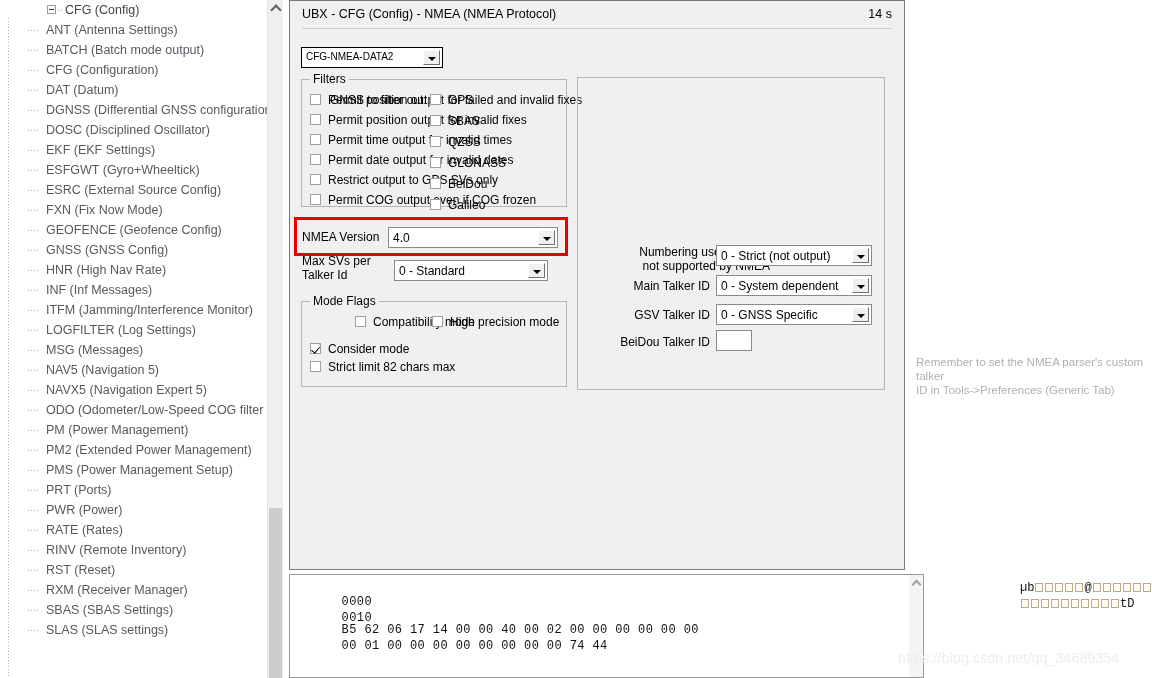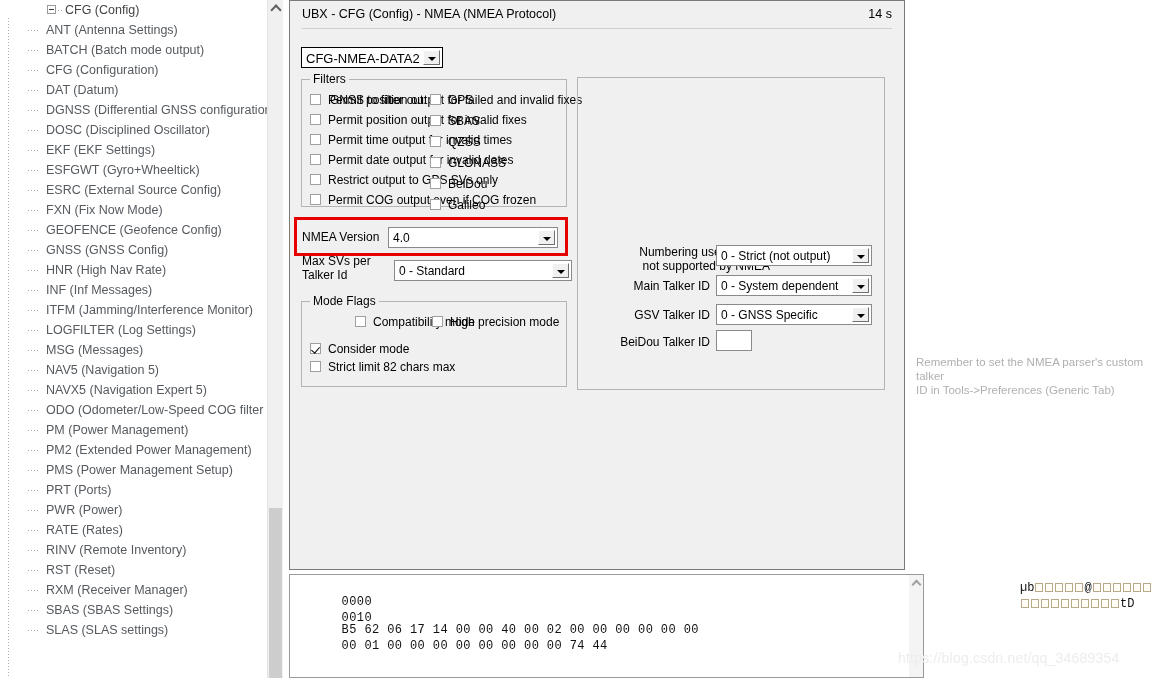--- a/index.html
+++ b/index.html
@@ -93,21 +93,21 @@
   }
   #header-rule{
     position:absolute;left:12px;right:12px;top:27px;height:1px;background:#d0d0d0;
   }
 
   
   #msg-combo{
     position:absolute;left:11px;top:46px;width:142px;height:21px;
     background:#fff;border:1px solid #000;box-sizing:border-box;
   }
-  #msg-combo .val{position:absolute;left:4px;top:3px;font-size:13px;color:#000;}
+  #msg-combo .val{position:absolute;left:4px;top:3px;font-size:10px;color:#000;}
   .combo-btn{
     position:absolute;right:2px;top:2px;width:17px;height:15px;
     background:#f0f0f0;border:1px solid #fff;
     border-right-color:#707070;border-bottom-color:#707070;
     box-sizing:border-box;
   }
   .combo-btn .arrow{
     position:absolute;left:4px;top:6px;width:0;height:0;
     border-left:4px solid transparent;border-right:4px solid transparent;
     border-top:4px solid #000;
@@ -140,21 +140,21 @@
   #nmea-version-row{position:absolute;left:12px;top:226px;width:260px;height:22px;}
   #nmea-version-label{position:absolute;left:0;top:3px;font-size:12px;}
   #nmea-version-combo{
     position:absolute;left:86px;top:0;width:170px;height:21px;
     background:#fff;border:1px solid #8a8a8a;box-sizing:border-box;
   }
   #nmea-version-combo .val{position:absolute;left:4px;top:3px;font-size:12px;}
 
   #maxsv-label{position:absolute;left:12px;top:253px;font-size:12px;line-height:14px;}
   #maxsv-combo{
-    position:absolute;left:394px;top:260px;width:178px;height:21px;
+    position:absolute;left:394px;top:260px;width:154px;height:21px;
     background:#fff;border:1px solid #8a8a8a;box-sizing:border-box;
   }
   #maxsv-combo .val{position:absolute;left:4px;top:3px;font-size:12px;}
 
   
   #red-highlight{
     position:absolute;left:4px;top:216px;width:274px;height:39px;
     border:3px solid #e60000;box-sizing:border-box;pointer-events:none;
   }
 

